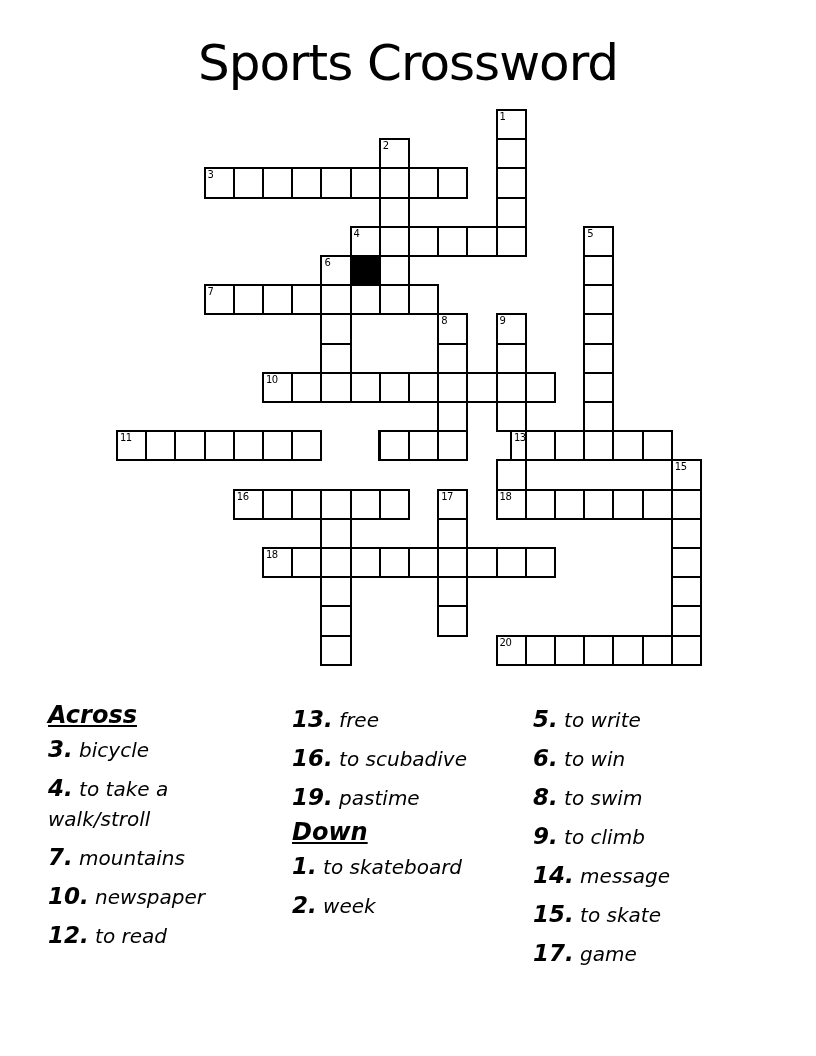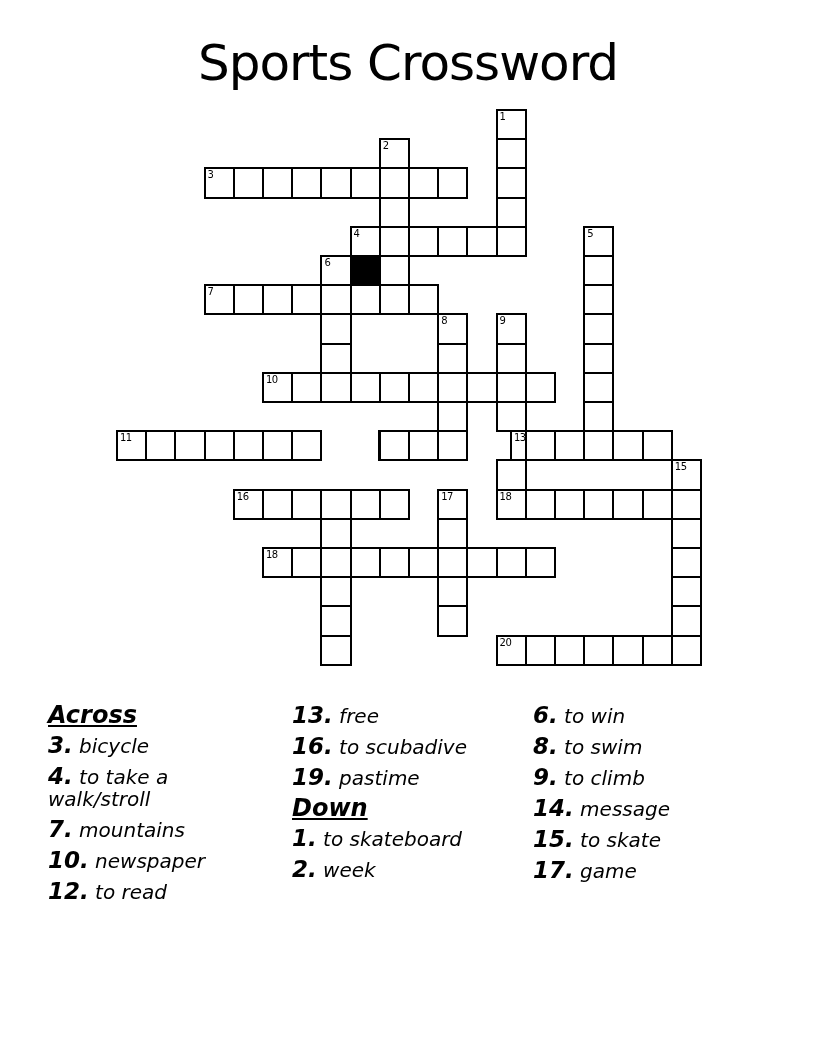--- a/index.html
+++ b/index.html
@@ -48,21 +48,21 @@
   }
   .clue-header{
     font-size:24px;
     line-height:22px;
     font-weight:700;
     text-decoration:underline;
     margin-bottom:8px;
   }
   .clue{
     font-size:20px;
-    line-height:22px;
+    line-height:30px;
     margin-bottom:8px;
     white-space:pre-line;
   }
   .clue-num{
     font-size:23px;
     font-weight:700;
   }
 </style>
 </head>
 <body>
@@ -241,20 +241,21 @@
     </div>
   <div class="clue-col" style="left: 292px;">
       <div class="clue"><span class="clue-num">13.</span> free</div>
       <div class="clue"><span class="clue-num">16.</span> to scubadive</div>
       <div class="clue"><span class="clue-num">19.</span> pastime</div>
       <div class="clue-header">Down</div>
       <div class="clue"><span class="clue-num">1.</span> to skateboard</div>
       <div class="clue"><span class="clue-num">2.</span> week</div>
     </div>
   <div class="clue-col" style="left: 533px;">
+      <div class="clue"><span class="clue-num">5.</span> to write</div>
       <div class="clue"><span class="clue-num">6.</span> to win</div>
       <div class="clue"><span class="clue-num">8.</span> to swim</div>
       <div class="clue"><span class="clue-num">9.</span> to climb</div>
       <div class="clue"><span class="clue-num">14.</span> message</div>
       <div class="clue"><span class="clue-num">15.</span> to skate</div>
       <div class="clue"><span class="clue-num">17.</span> game</div>
     </div>
 </div>
 
 </body></html>

